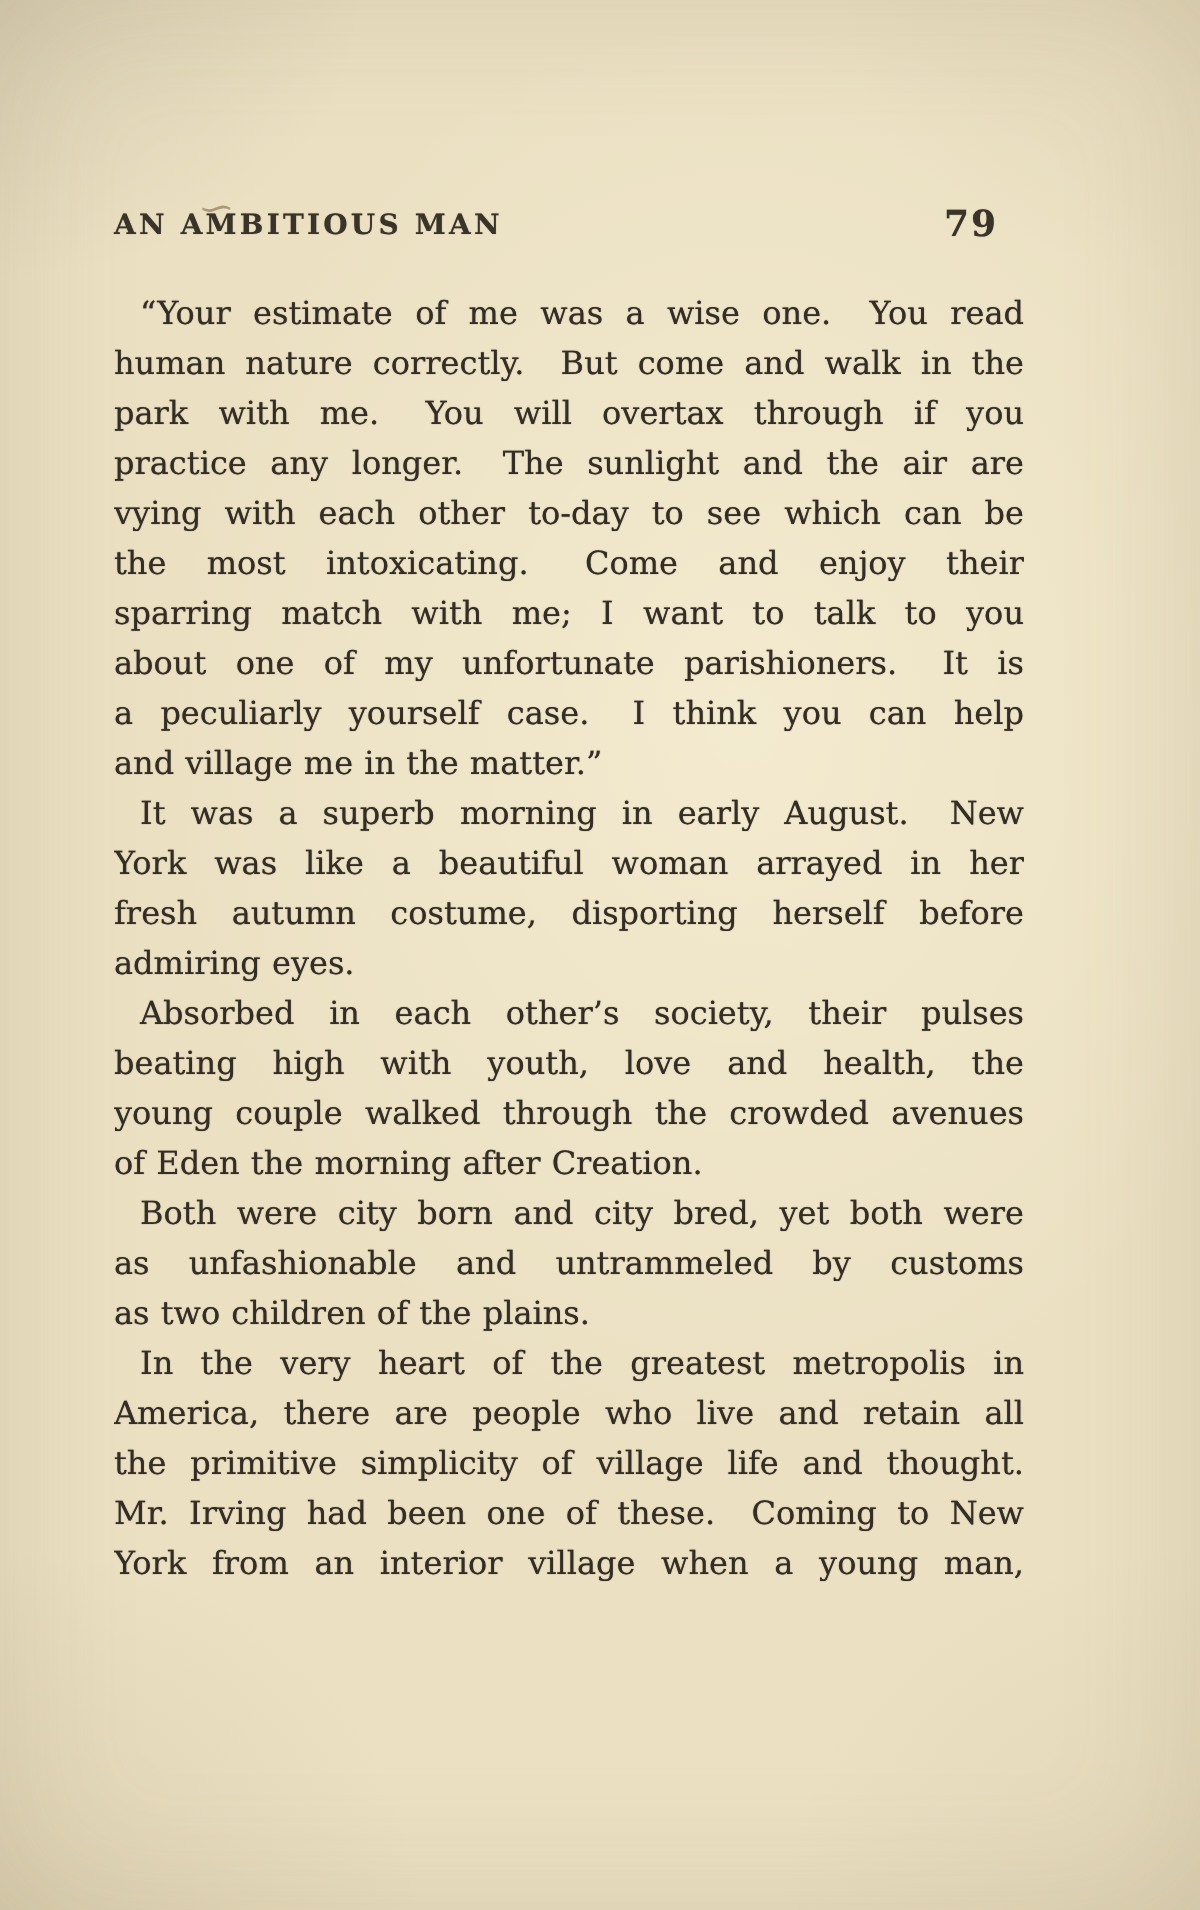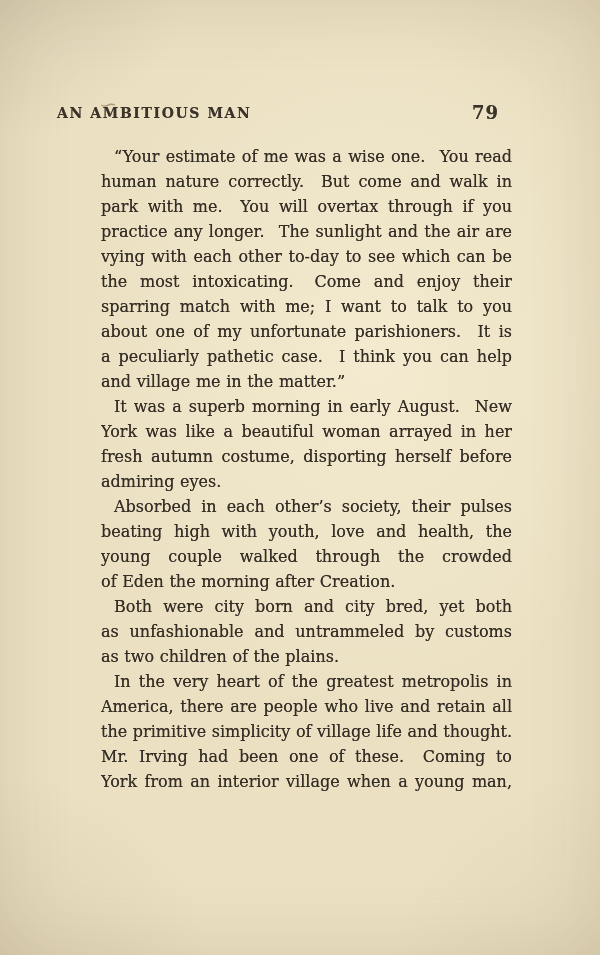--- a/index.html
+++ b/index.html
@@ -58,21 +58,20 @@
   }
   .paragraph {
     margin: 0;
   }
   .line {
     height: 25px;
     overflow: hidden;
     text-align: justify;
     text-align-last: justify;
     word-spacing: 0.5px;
-    margin-left: 44px;
   }
   .line.indent {
     text-indent: 13px;
   }
   .line.end {
     text-align-last: left;
   }
   .pencil-mark {
     position: absolute;
     top: 94px;
@@ -99,21 +98,21 @@
   <div class="text-block">
       <div class="paragraph">
         <div class="line indent">“Your estimate of me was a wise one.  You read</div>
         <div class="line">human nature correctly.  But come and walk in the</div>
         <div class="line">park with me.  You will overtax through if you</div>
         <div class="line">practice any longer.  The sunlight and the air are</div>
         <div class="line">vying with each other to-day to see which can be</div>
         <div class="line">the most intoxicating.  Come and enjoy their</div>
         <div class="line">sparring match with me; I want to talk to you</div>
         <div class="line">about one of my unfortunate parishioners.  It is</div>
-        <div class="line">a peculiarly pathetic case.  I think you can help</div>
+        <div class="line">a peculiarly yourself case.  I think you can help</div>
         <div class="line end">and village me in the matter.”</div>
       </div>
       <div class="paragraph">
         <div class="line indent">It was a superb morning in early August.  New</div>
         <div class="line">York was like a beautiful woman arrayed in her</div>
         <div class="line">fresh autumn costume, disporting herself before</div>
         <div class="line end">admiring eyes.</div>
       </div>
       <div class="paragraph">
         <div class="line indent">Absorbed in each other’s society, their pulses</div>

